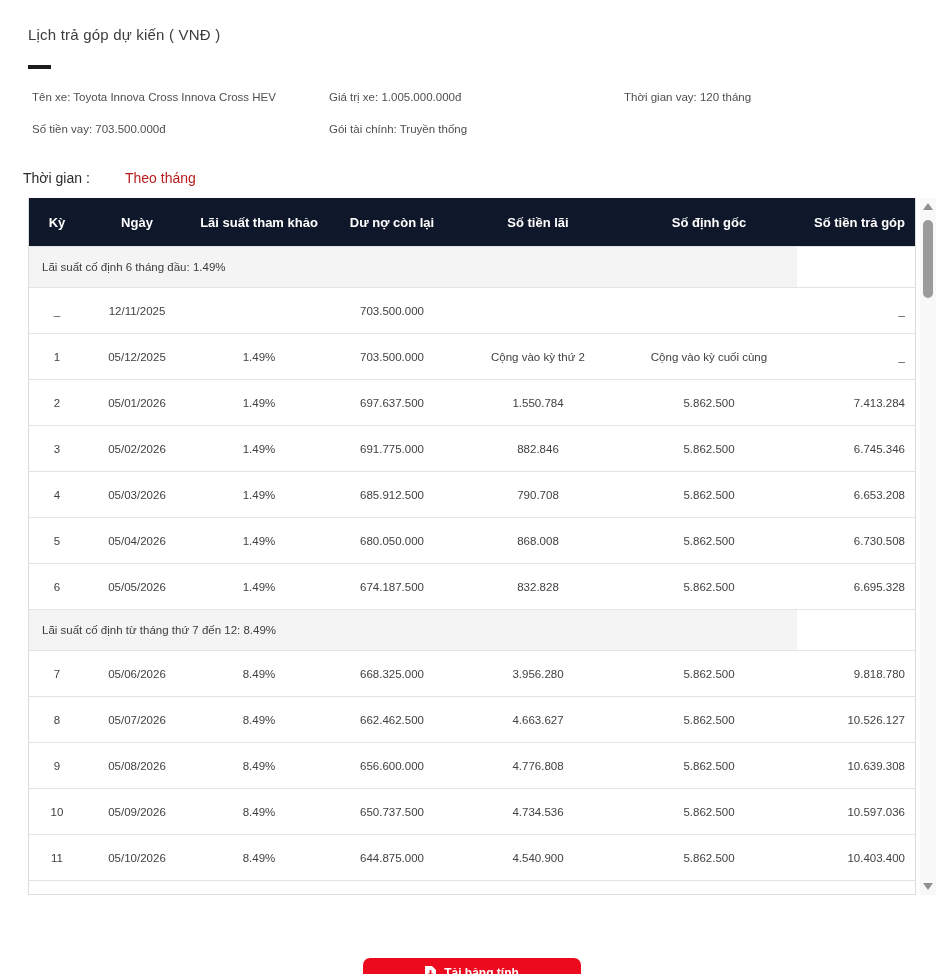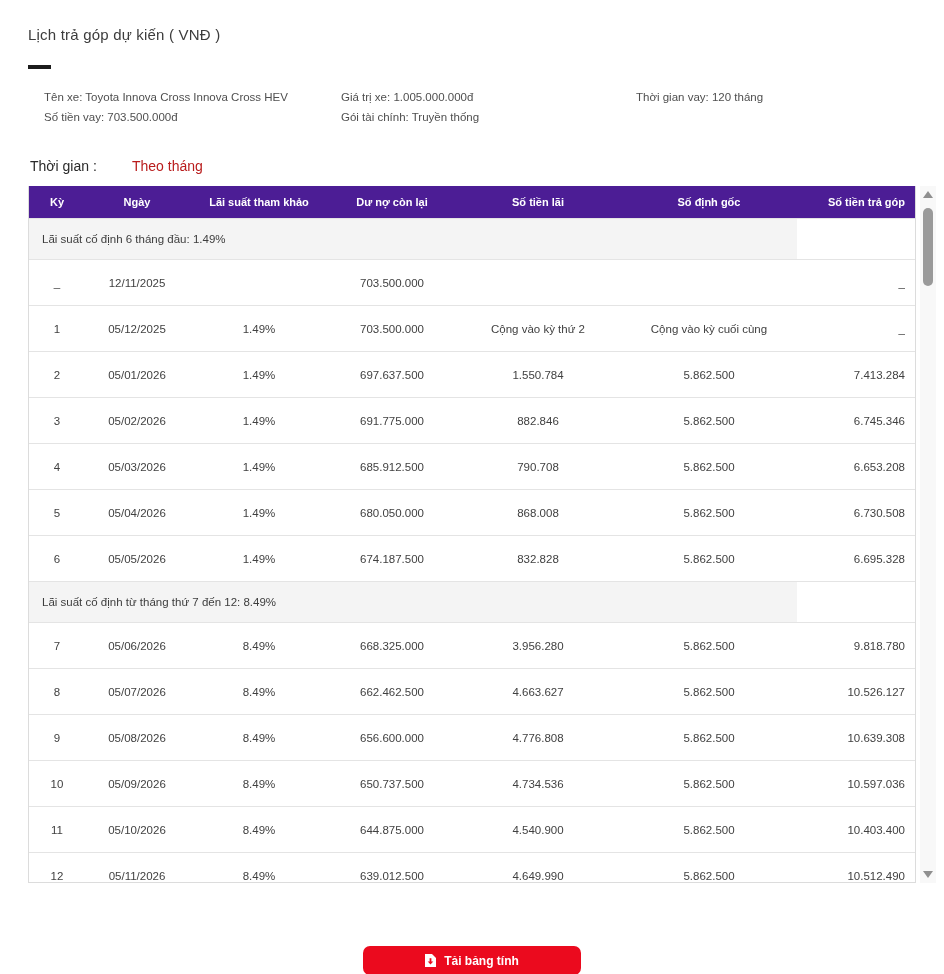--- a/index.html
+++ b/index.html
@@ -16,28 +16,28 @@
   .title{
     margin:0 0 0 28px;
     font-size:15px;font-weight:normal;color:#3c3c3c;
     letter-spacing:.2px;
   }
   .title-dash{
     width:23px;height:4px;background:#1c1c1c;
     margin:22px 0 0 28px;
   }
   .info-grid{
-    margin:22px 0 0 44px;
+    margin:22px 0 0 32px;
     display:grid;
     grid-template-columns:297px 295px auto;
-    row-gap:8px;
+    row-gap:20px;
     font-size:11.5px;color:#4f4f4f;
   }
   .period-row{
-    margin:35px 0 0 30px;
+    margin:35px 0 0 23px;
     display:flex;align-items:center;
     font-size:14px;
   }
   .period-label{color:#2a2a2a;width:102px;}
   .period-value{color:#b91c1c;}
 
   
   .table-area{
     position:relative;
     margin:12px 0 0 28px;
@@ -50,23 +50,23 @@
     border-right:1px solid #dcdcdc;
     border-bottom:1px solid #dcdcdc;
     box-sizing:border-box;
   }
   table{
     width:100%;
     border-collapse:collapse;
     table-layout:fixed;
   }
   thead th{
-    background:#4c1d95;color:#ffffff;
-    height:32px;
-    font-size:11px;font-weight:bold;
+    background:#0f172a;color:#ffffff;
+    height:48px;
+    font-size:13px;font-weight:bold;
     text-align:center;
     padding:0;
   }
   thead th.col-last{text-align:right;padding-right:10px;}
   td{
     height:45px;
     font-size:11.5px;color:#414141;
     text-align:center;
     border-top:1px solid #e4e4e4;
     padding:0;

